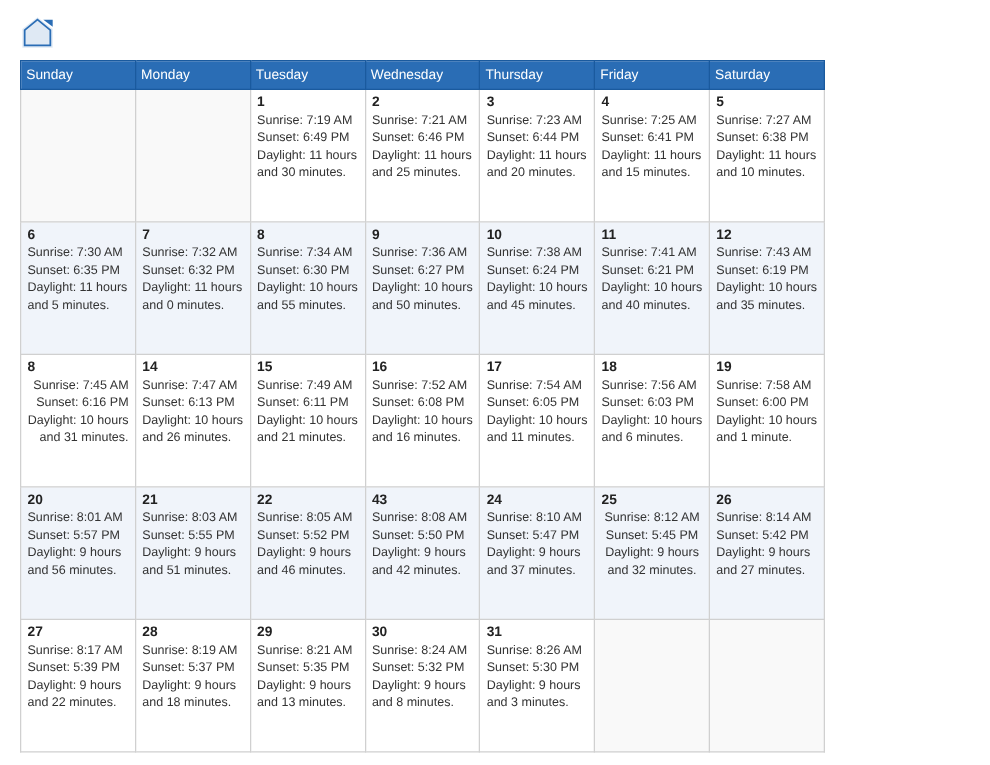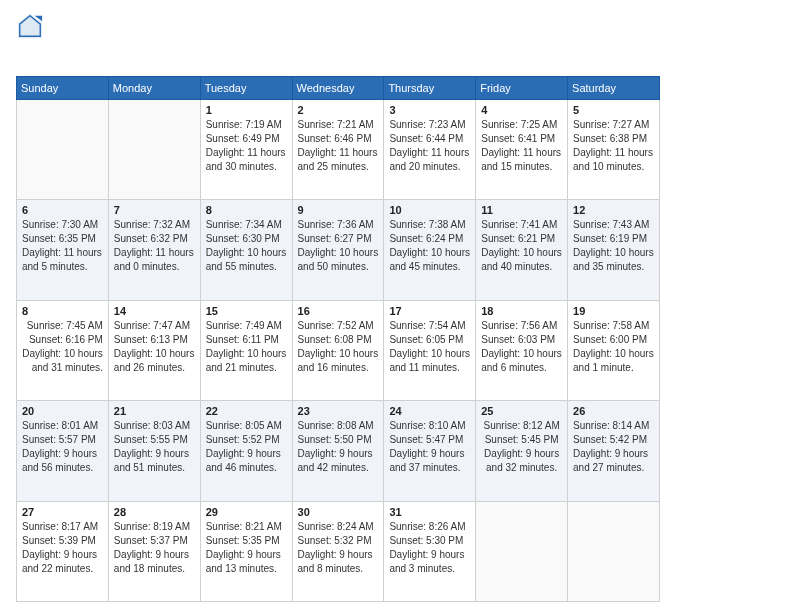--- a/index.html
+++ b/index.html
@@ -9,21 +9,20 @@
       width: 792px;
       height: 612px;
       overflow: hidden;
     }
     .container {
       width: 676px;
       height: 612px;
       padding: 12px 16px 10px 16px;
       display: flex;
       flex-direction: column;
-      gap: 28px;
     }
     .header {
       display: flex;
       justify-content: space-between;
       align-items: flex-start;
       margin-bottom: 8px;
     }
     .logo {
       display: flex;
       align-items: center;
@@ -271,21 +270,21 @@
 Sunset: 5:55 PM
 Daylight: 9 hours and 51 minutes.</div>
           </td>
           <td>
             <div class="day-num">22</div>
             <div class="day-info" style="white-space: pre-line;">Sunrise: 8:05 AM
 Sunset: 5:52 PM
 Daylight: 9 hours and 46 minutes.</div>
           </td>
           <td>
-            <div class="day-num">23</div>
+            <div class="day-num">43</div>
             <div class="day-info" style="white-space: pre-line;">Sunrise: 8:08 AM
 Sunset: 5:50 PM
 Daylight: 9 hours and 42 minutes.</div>
           </td>
           <td>
             <div class="day-num">24</div>
             <div class="day-info" style="white-space: pre-line;">Sunrise: 8:10 AM
 Sunset: 5:47 PM
 Daylight: 9 hours and 37 minutes.</div>
           </td>

